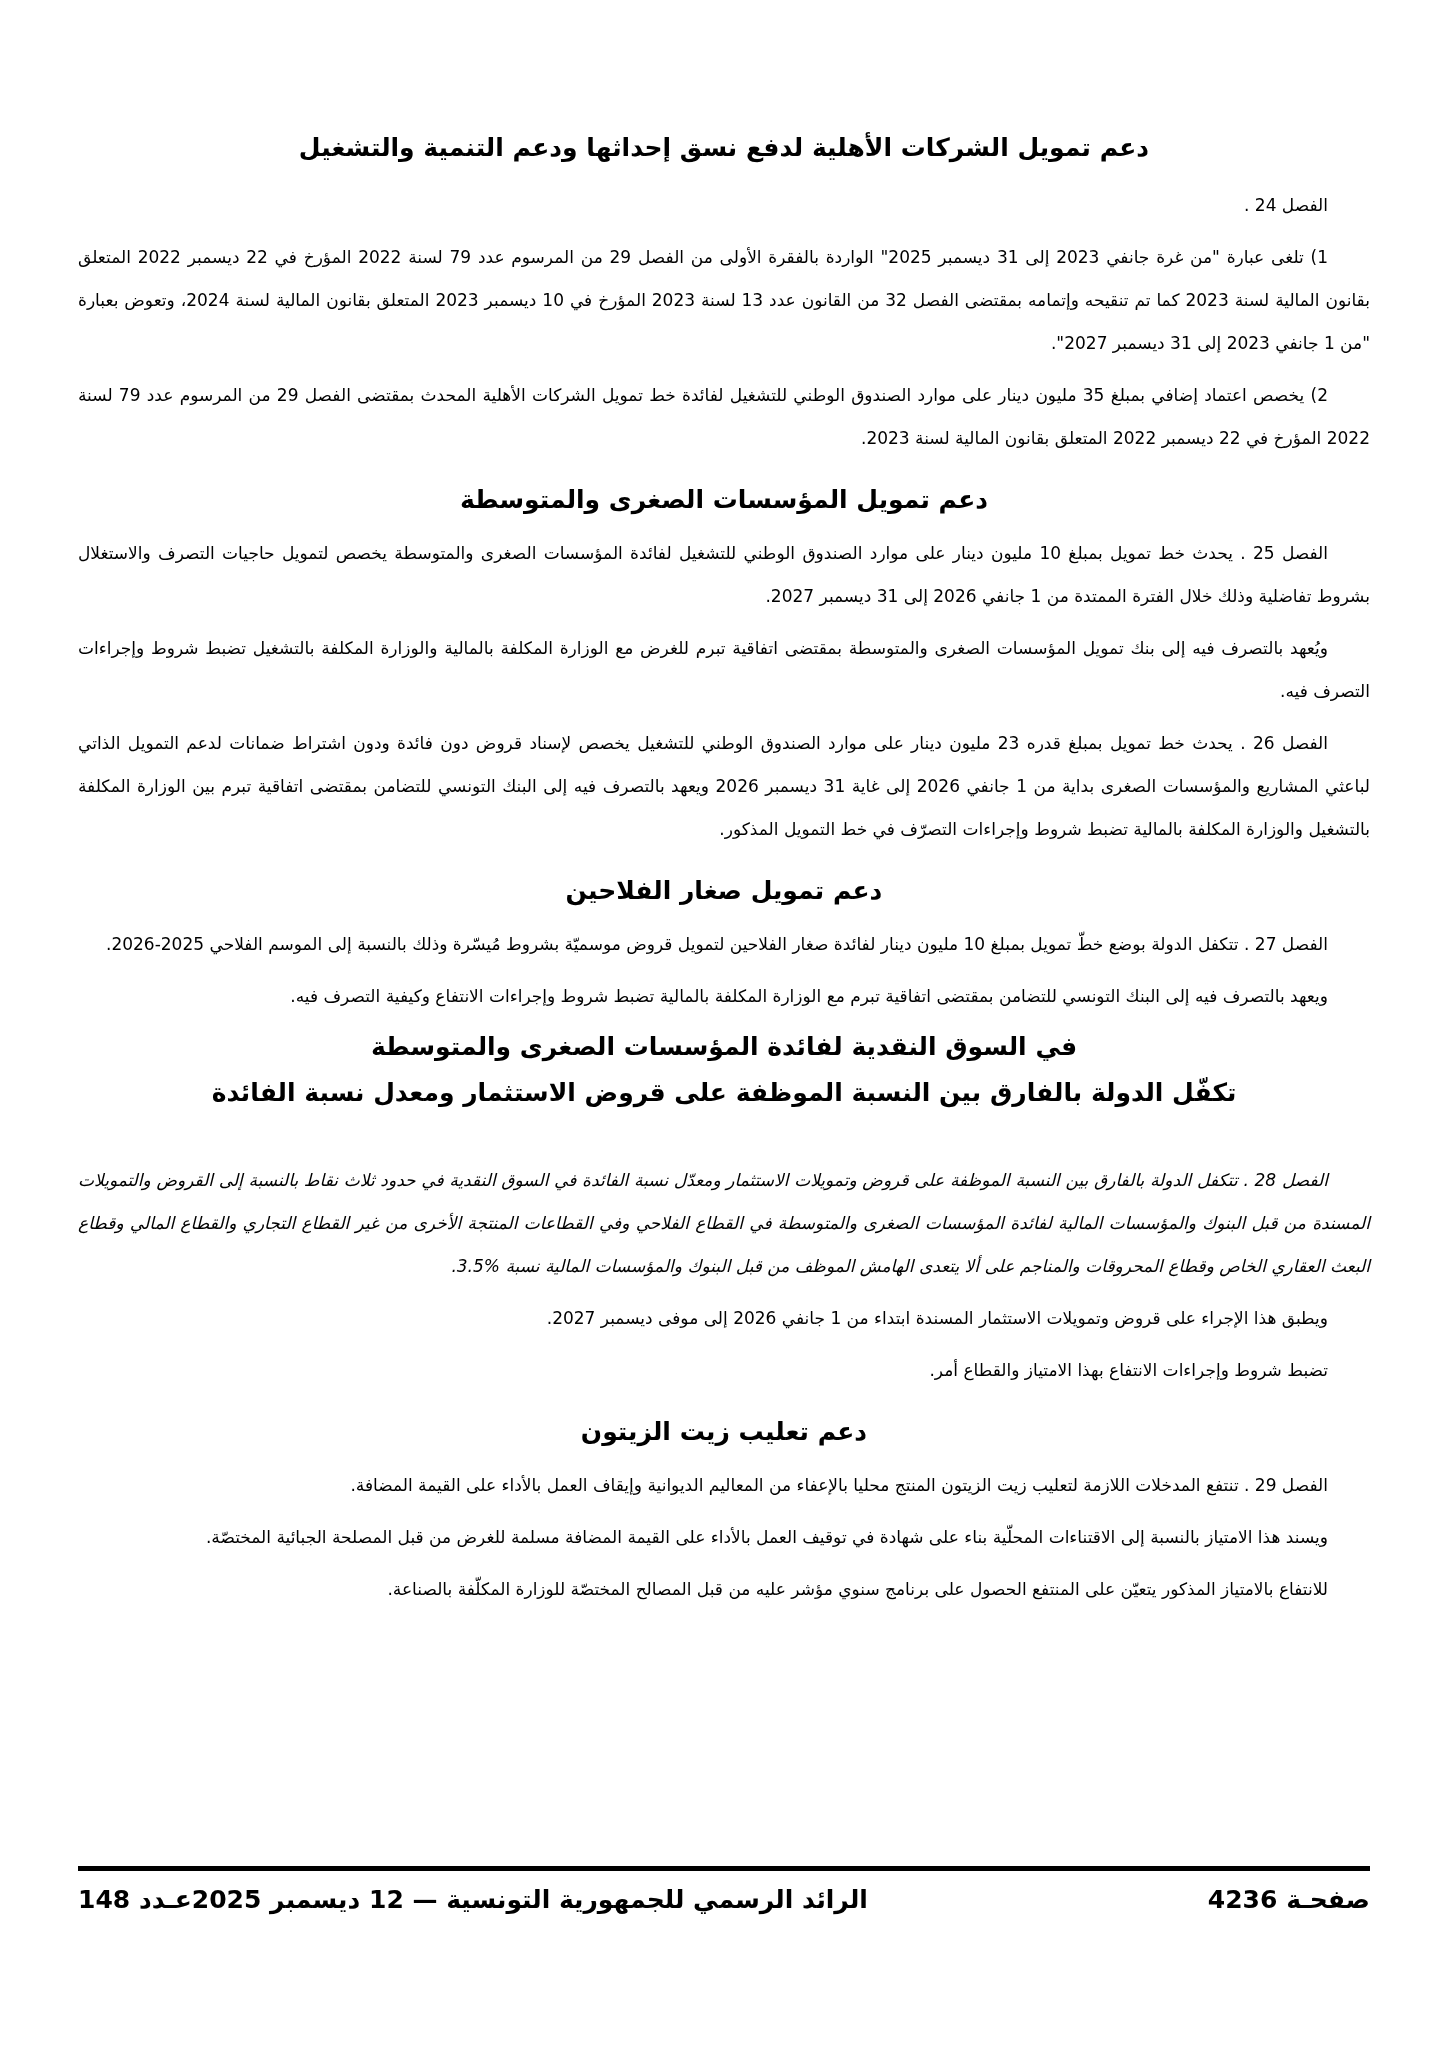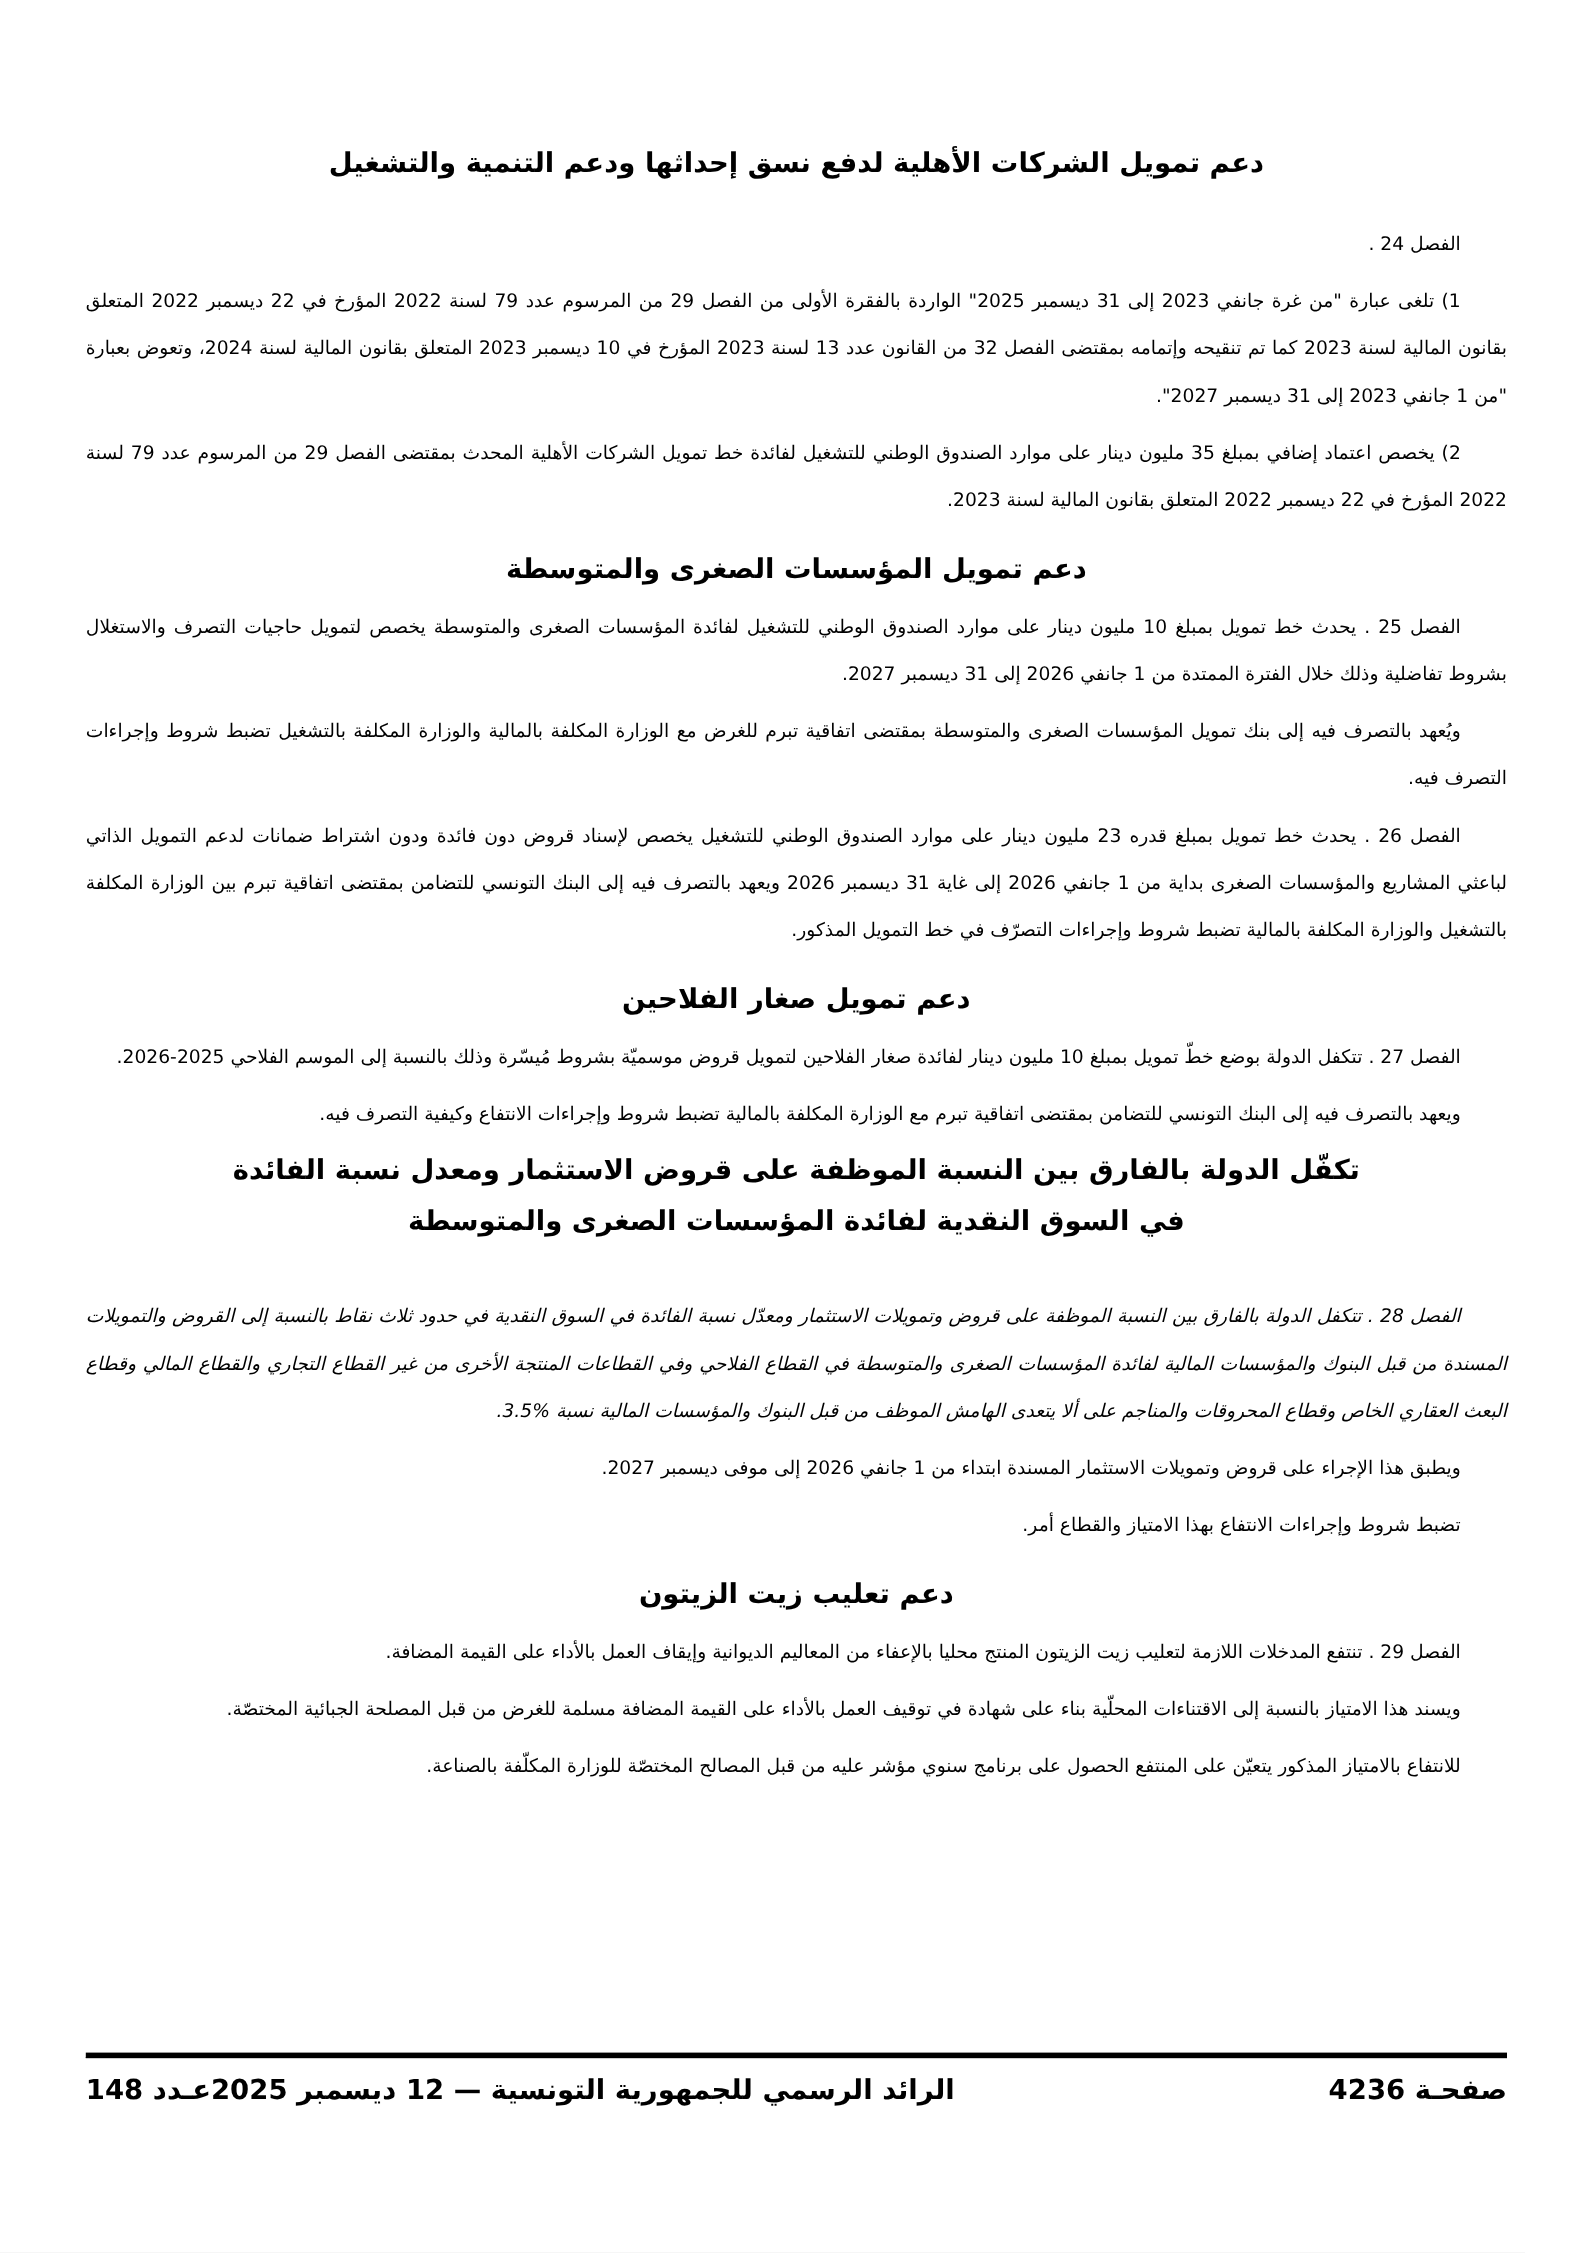--- a/index.html
+++ b/index.html
@@ -18,21 +18,21 @@
   .content {
     padding: 128px 78px 0 78px;
   }
   .heading {
     font-weight: bold;
     text-align: center;
     font-size: 25px;
     line-height: 40px;
     margin: 20px 0 12px 0;
   }
-  .heading.title { margin-top: 0; margin-bottom: 33px; text-align: center; }
+  .heading.title { margin-top: 0; margin-bottom: 16px; text-align: center; }
   .heading.tight { margin: 6px 0; }
   .para {
     font-size: 17px;
     line-height: 43px;
     text-align: justify;
     text-indent: 42px;
     margin: 9px 0;
   }
   .para.article-label { text-align: right; }
   .para.gap-before { margin-top: 46px; font-style: italic; }
@@ -67,22 +67,22 @@
     <p class="para article-label">الفصل 24 .</p>
     <p class="para">1) تلغى عبارة "من غرة جانفي 2023 إلى 31 ديسمبر 2025" الواردة بالفقرة الأولى من الفصل 29 من المرسوم عدد 79 لسنة 2022 المؤرخ في 22 ديسمبر 2022 المتعلق بقانون المالية لسنة 2023 كما تم تنقيحه وإتمامه بمقتضى الفصل 32 من القانون عدد 13 لسنة 2023 المؤرخ في 10 ديسمبر 2023 المتعلق بقانون المالية لسنة 2024، وتعوض بعبارة "من 1 جانفي 2023 إلى 31 ديسمبر 2027".</p>
     <p class="para">2) يخصص اعتماد إضافي بمبلغ 35 مليون دينار على موارد الصندوق الوطني للتشغيل لفائدة خط تمويل الشركات الأهلية المحدث بمقتضى الفصل 29 من المرسوم عدد 79 لسنة 2022 المؤرخ في 22 ديسمبر 2022 المتعلق بقانون المالية لسنة 2023.</p>
     <h2 class="heading">دعم تمويل المؤسسات الصغرى والمتوسطة</h2>
     <p class="para">الفصل 25 . يحدث خط تمويل بمبلغ 10 مليون دينار على موارد الصندوق الوطني للتشغيل لفائدة المؤسسات الصغرى والمتوسطة يخصص لتمويل حاجيات التصرف والاستغلال بشروط تفاضلية وذلك خلال الفترة الممتدة من 1 جانفي 2026 إلى 31 ديسمبر 2027.</p>
     <p class="para">ويُعهد بالتصرف فيه إلى بنك تمويل المؤسسات الصغرى والمتوسطة بمقتضى اتفاقية تبرم للغرض مع الوزارة المكلفة بالمالية والوزارة المكلفة بالتشغيل تضبط شروط وإجراءات التصرف فيه.</p>
     <p class="para">الفصل 26 . يحدث خط تمويل بمبلغ قدره 23 مليون دينار على موارد الصندوق الوطني للتشغيل يخصص لإسناد قروض دون فائدة ودون اشتراط ضمانات لدعم التمويل الذاتي لباعثي المشاريع والمؤسسات الصغرى بداية من 1 جانفي 2026 إلى غاية 31 ديسمبر 2026 ويعهد بالتصرف فيه إلى البنك التونسي للتضامن بمقتضى اتفاقية تبرم بين الوزارة المكلفة بالتشغيل والوزارة المكلفة بالمالية تضبط شروط وإجراءات التصرّف في خط التمويل المذكور.</p>
     <h2 class="heading">دعم تمويل صغار الفلاحين</h2>
     <p class="para">الفصل 27 . تتكفل الدولة بوضع خطّ تمويل بمبلغ 10 مليون دينار لفائدة صغار الفلاحين لتمويل قروض موسميّة بشروط مُيسّرة وذلك بالنسبة إلى الموسم الفلاحي 2025‏-‏2026.</p>
     <p class="para">ويعهد بالتصرف فيه إلى البنك التونسي للتضامن بمقتضى اتفاقية تبرم مع الوزارة المكلفة بالمالية تضبط شروط وإجراءات الانتفاع وكيفية التصرف فيه.</p>
+    <h2 class="heading tight">في السوق النقدية لفائدة المؤسسات الصغرى والمتوسطة</h2>
     <h2 class="heading tight">تكفّل الدولة بالفارق بين النسبة الموظفة على قروض الاستثمار ومعدل نسبة الفائدة</h2>
-    <h2 class="heading tight">في السوق النقدية لفائدة المؤسسات الصغرى والمتوسطة</h2>
     <p class="para gap-before">الفصل 28 . تتكفل الدولة بالفارق بين النسبة الموظفة على قروض وتمويلات الاستثمار ومعدّل نسبة الفائدة في السوق النقدية في حدود ثلاث نقاط بالنسبة إلى القروض والتمويلات المسندة من قبل البنوك والمؤسسات المالية لفائدة المؤسسات الصغرى والمتوسطة في القطاع الفلاحي وفي القطاعات المنتجة الأخرى من غير القطاع التجاري والقطاع المالي وقطاع البعث العقاري الخاص وقطاع المحروقات والمناجم على ألا يتعدى الهامش الموظف من قبل البنوك والمؤسسات المالية نسبة %3.5.</p>
     <p class="para">ويطبق هذا الإجراء على قروض وتمويلات الاستثمار المسندة ابتداء من 1 جانفي 2026 إلى موفى ديسمبر 2027.</p>
     <p class="para">تضبط شروط وإجراءات الانتفاع بهذا الامتياز والقطاع أمر.</p>
     <h2 class="heading">دعم تعليب زيت الزيتون</h2>
     <p class="para">الفصل 29 . تنتفع المدخلات اللازمة لتعليب زيت الزيتون المنتج محليا بالإعفاء من المعاليم الديوانية وإيقاف العمل بالأداء على القيمة المضافة.</p>
     <p class="para">ويسند هذا الامتياز بالنسبة إلى الاقتناءات المحلّية بناء على شهادة في توقيف العمل بالأداء على القيمة المضافة مسلمة للغرض من قبل المصلحة الجبائية المختصّة.</p>
     <p class="para">للانتفاع بالامتياز المذكور يتعيّن على المنتفع الحصول على برنامج سنوي مؤشر عليه من قبل المصالح المختصّة للوزارة المكلّفة بالصناعة.</p>
   </main>
 
   <footer class="footer">

